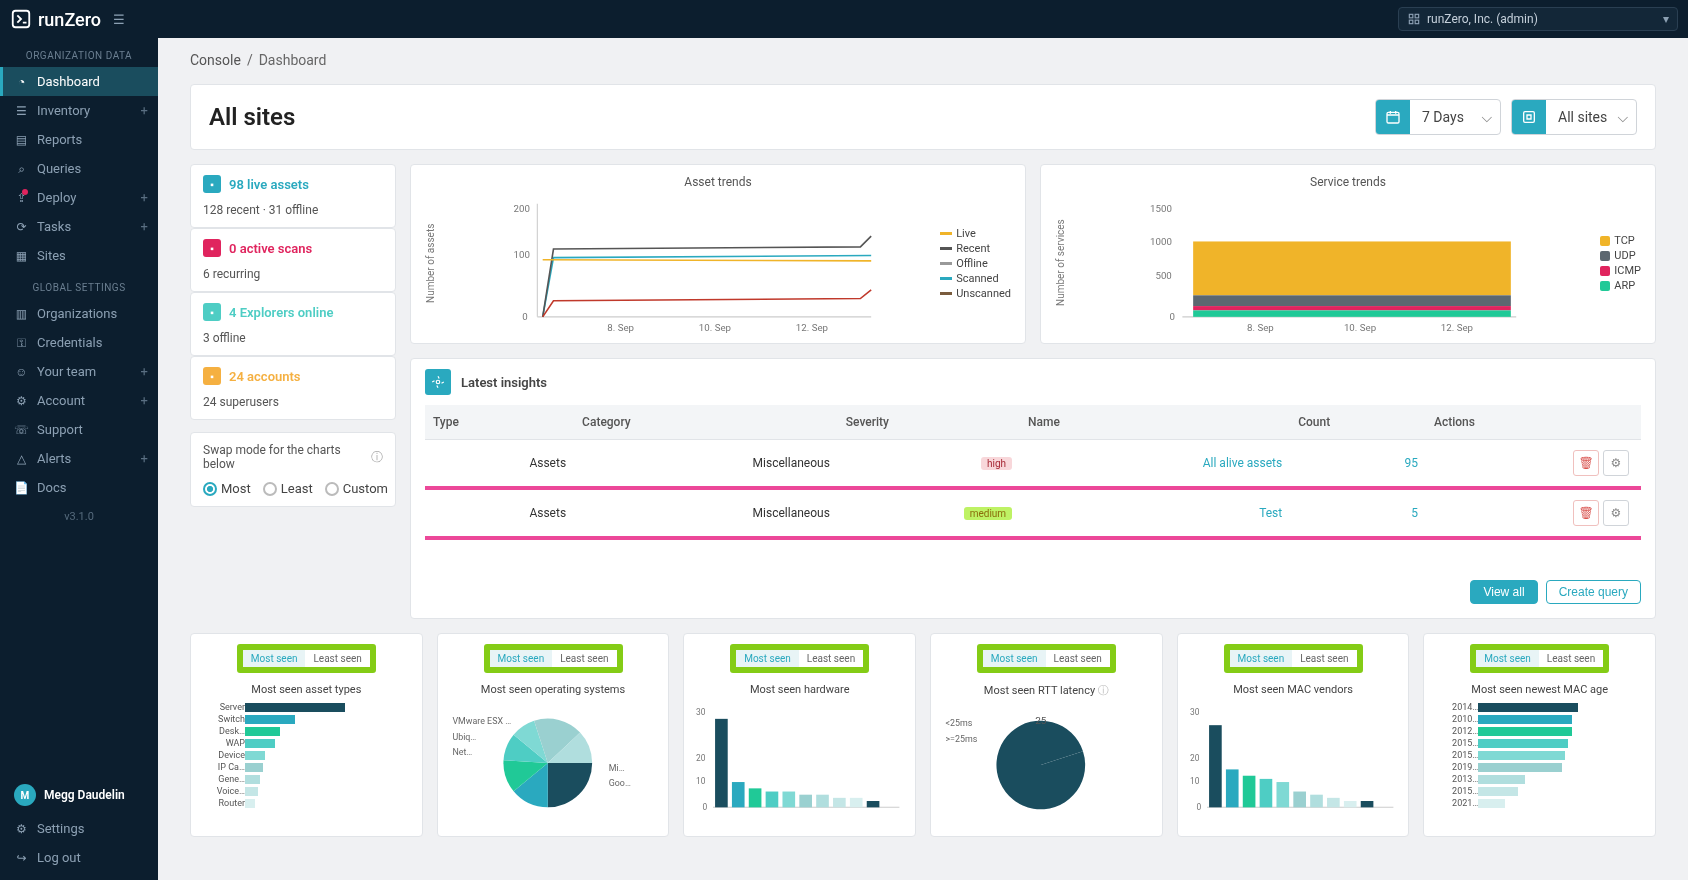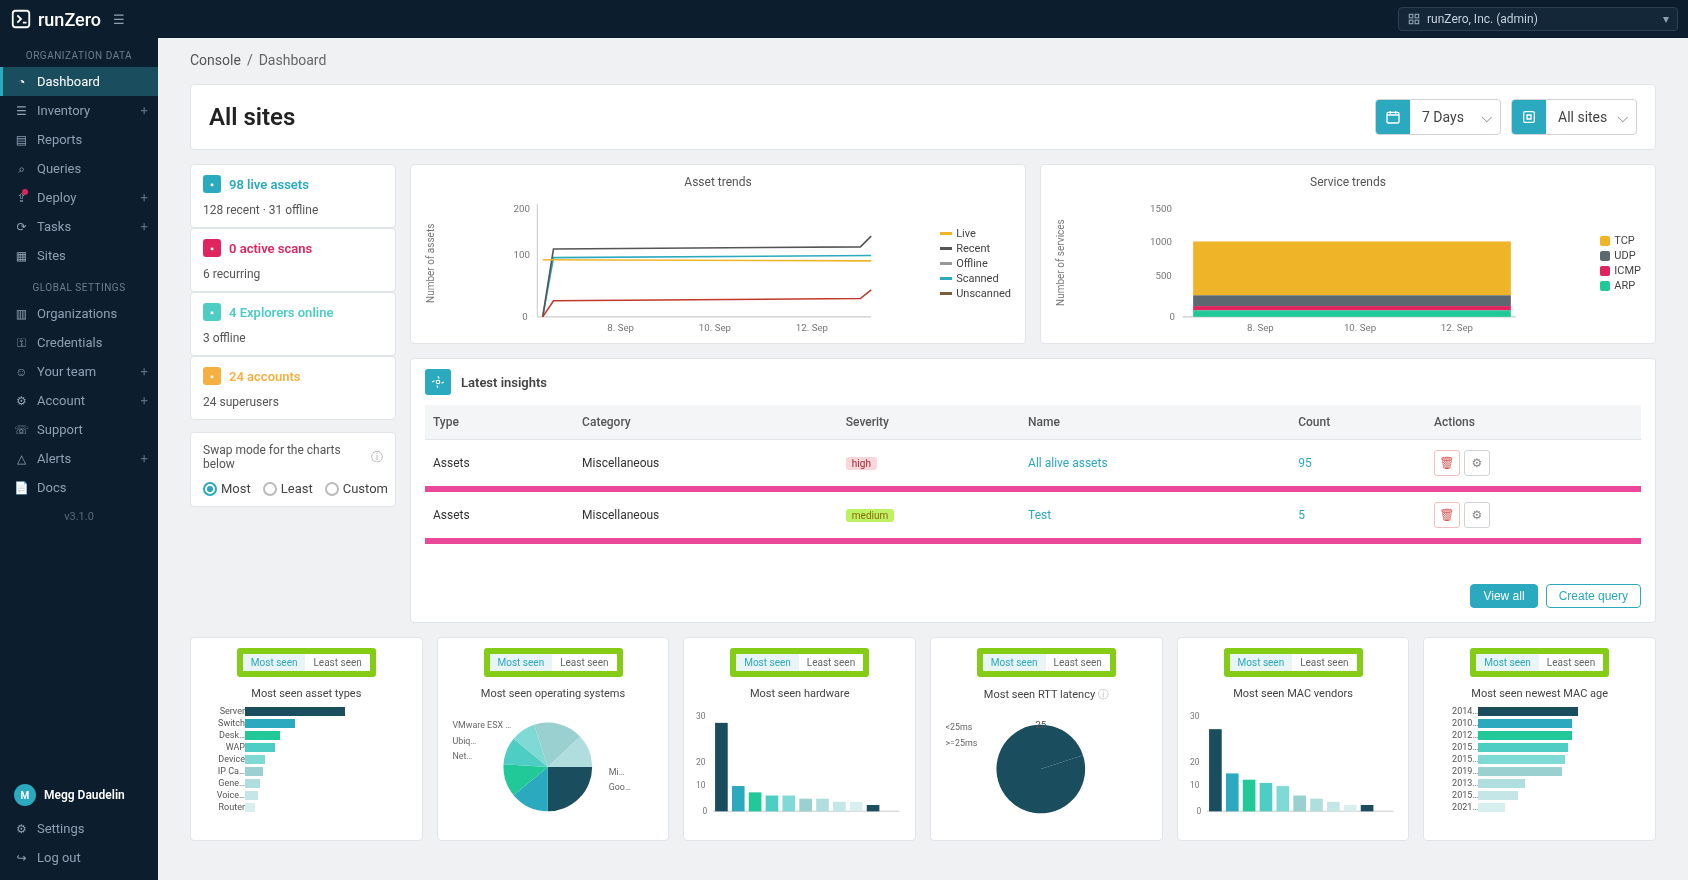--- a/index.html
+++ b/index.html
@@ -53,21 +53,21 @@
 .chart-body svg { flex: 1; }
 .legend { display: flex; flex-direction: column; gap: 2px; font-size: 11px; color: #444; justify-content: center; }
 .legend-item { display: flex; align-items: center; gap: 4px; }
 .legend-item .sw { width: 12px; height: 3px; display: inline-block; }
 .insights-card { background: #fff; border: 1px solid #e1e4e8; border-radius: 4px; padding: 0 14px 14px; }
 .insights-head { display: flex; align-items: center; gap: 10px; padding: 10px 0; }
 .insights-head .icon { width: 26px; height: 26px; background: #2aa9bf; border-radius: 3px; display: flex; align-items: center; justify-content: center; color: #fff; }
 .insights-head .t { font-size: 13px; font-weight: 600; color: #444; }
 table.insights { width: 100%; border-collapse: collapse; }
 table.insights th { text-align: left; padding: 10px 8px; background: #f3f5f7; font-size: 12px; color: #555; font-weight: 500; border-bottom: 1px solid #e1e4e8; }
-table.insights td { padding: 10px 8px; font-size: 12px; border-bottom: 6px solid #ec4899; }
+table.insights td { padding: 10px 8px; font-size: 12px; border-bottom: 4px solid #ec4899; text-align: right; }
 .sev-badge { display: inline-block; padding: 1px 6px; border-radius: 3px; font-size: 10px; }
 .sev-high { background: #f8d7da; color: #a72835; }
 .sev-medium { background: #bef264; color: #8a6d0b; }
 .link { color: #2aa9bf; cursor: pointer; }
 .action-btn { width: 26px; height: 26px; border: 1px solid #d0d4d9; border-radius: 3px; background: #fff; display: inline-flex; align-items: center; justify-content: center; color: #888; cursor: pointer; margin-right: 4px; }
 .action-btn.danger { color: #d9534f; border-color: #f0c0be; }
 .btn-row { display: flex; justify-content: flex-end; gap: 8px; margin-top: 40px; }
 .btn { padding: 4px 12px; border-radius: 4px; font-size: 12px; cursor: pointer; border: 1px solid #2aa9bf; }
 .btn.primary { background: #2aa9bf; color: #fff; }
 .btn.secondary { background: #fff; color: #2aa9bf; }

